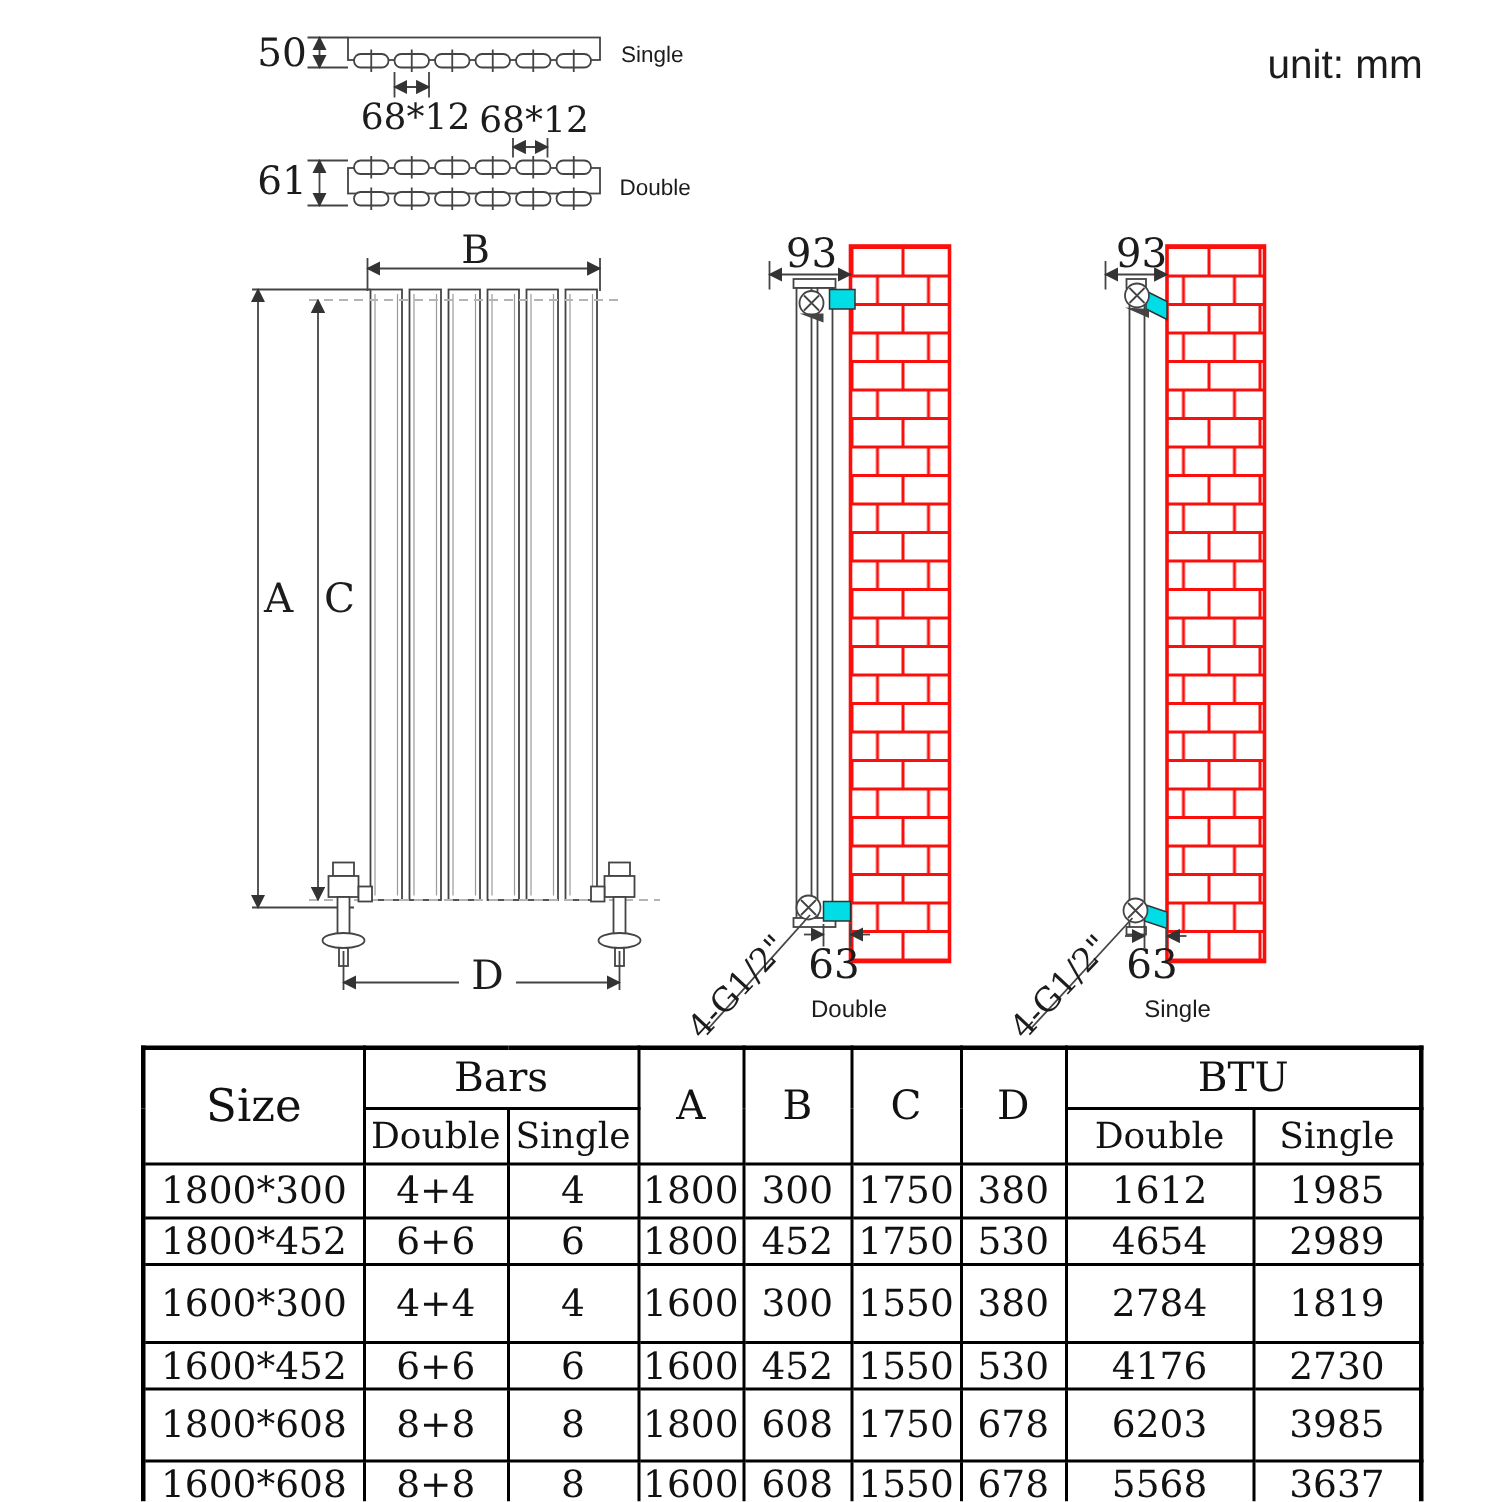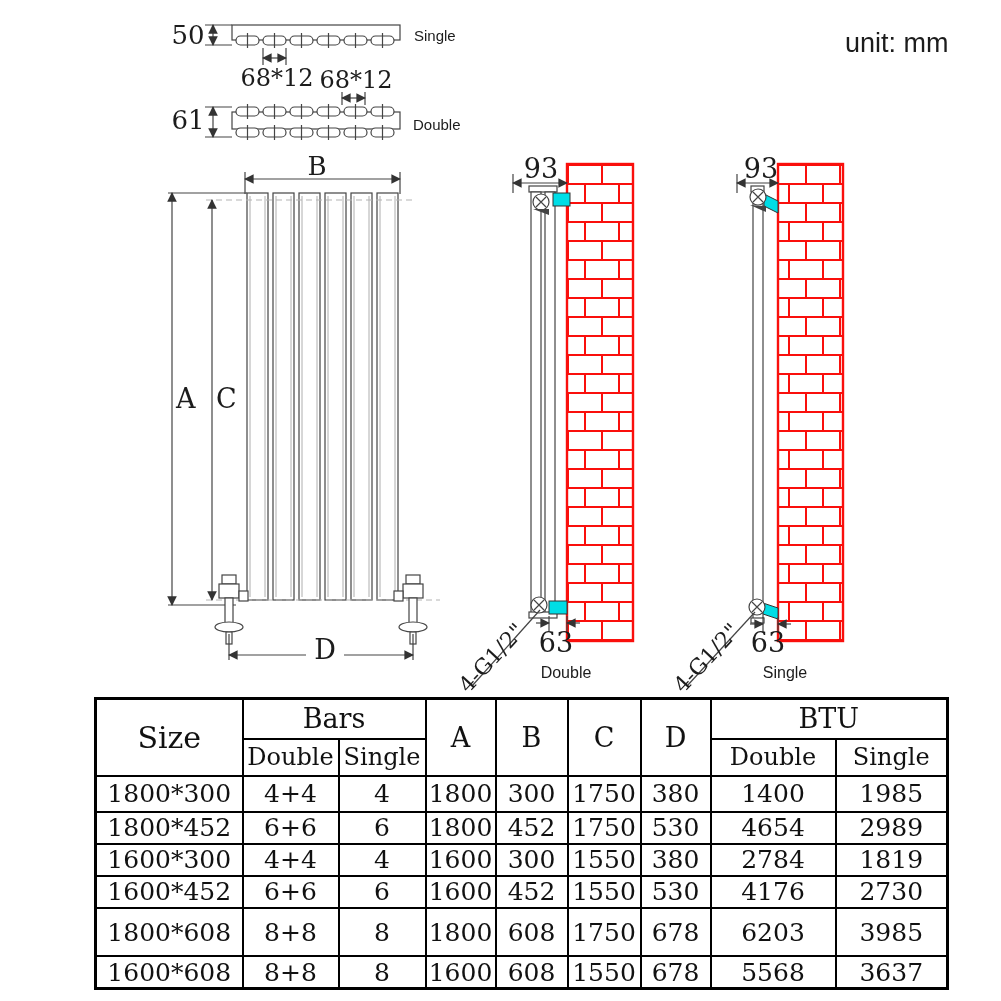--- a/index.html
+++ b/index.html
@@ -234,35 +234,35 @@
   </thead>
   <tbody>
     <tr style="height:36px">
       <td class="cell">1800*300</td>
       <td class="cell">4+4</td>
       <td class="cell">4</td>
       <td class="cell">1800</td>
       <td class="cell">300</td>
       <td class="cell">1750</td>
       <td class="cell">380</td>
-      <td class="cell">1400</td>
+      <td class="cell">1612</td>
       <td class="cell">1985</td>
     </tr>
     <tr style="height:20px">
       <td class="cell">1800*452</td>
       <td class="cell">6+6</td>
       <td class="cell">6</td>
       <td class="cell">1800</td>
       <td class="cell">452</td>
       <td class="cell">1750</td>
       <td class="cell">530</td>
       <td class="cell">4654</td>
       <td class="cell">2989</td>
     </tr>
-    <tr style="height:32px">
+    <tr style="height:52px">
       <td class="cell">1600*300</td>
       <td class="cell">4+4</td>
       <td class="cell">4</td>
       <td class="cell">1600</td>
       <td class="cell">300</td>
       <td class="cell">1550</td>
       <td class="cell">380</td>
       <td class="cell">2784</td>
       <td class="cell">1819</td>
     </tr>

